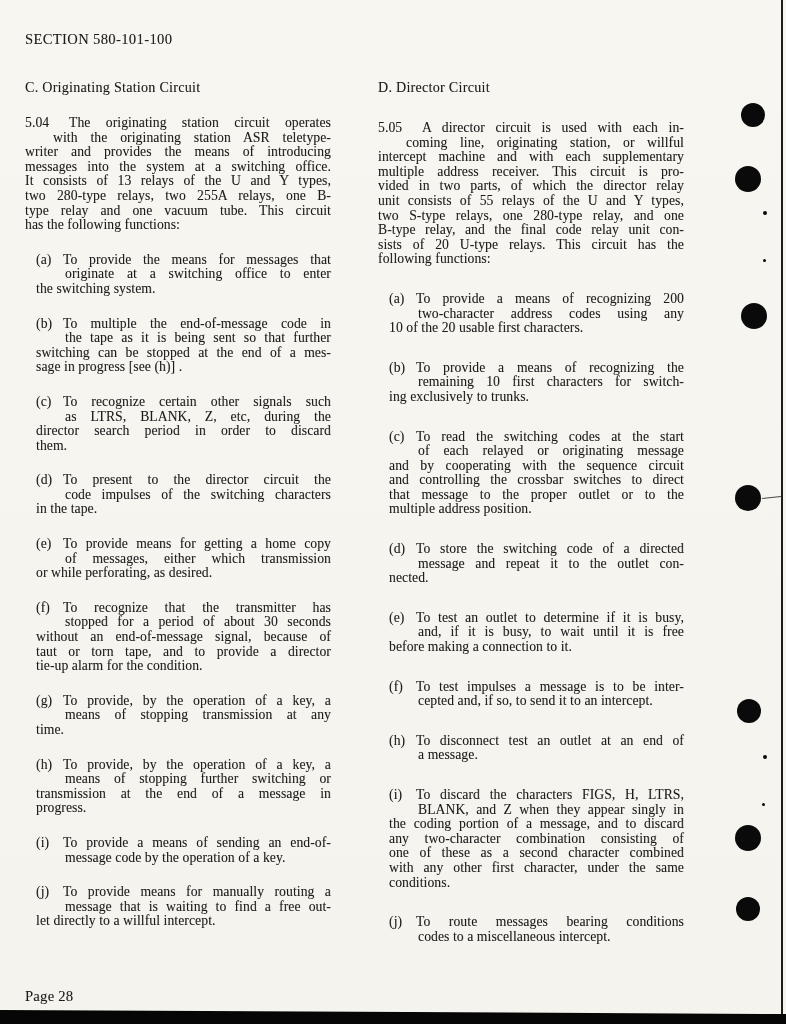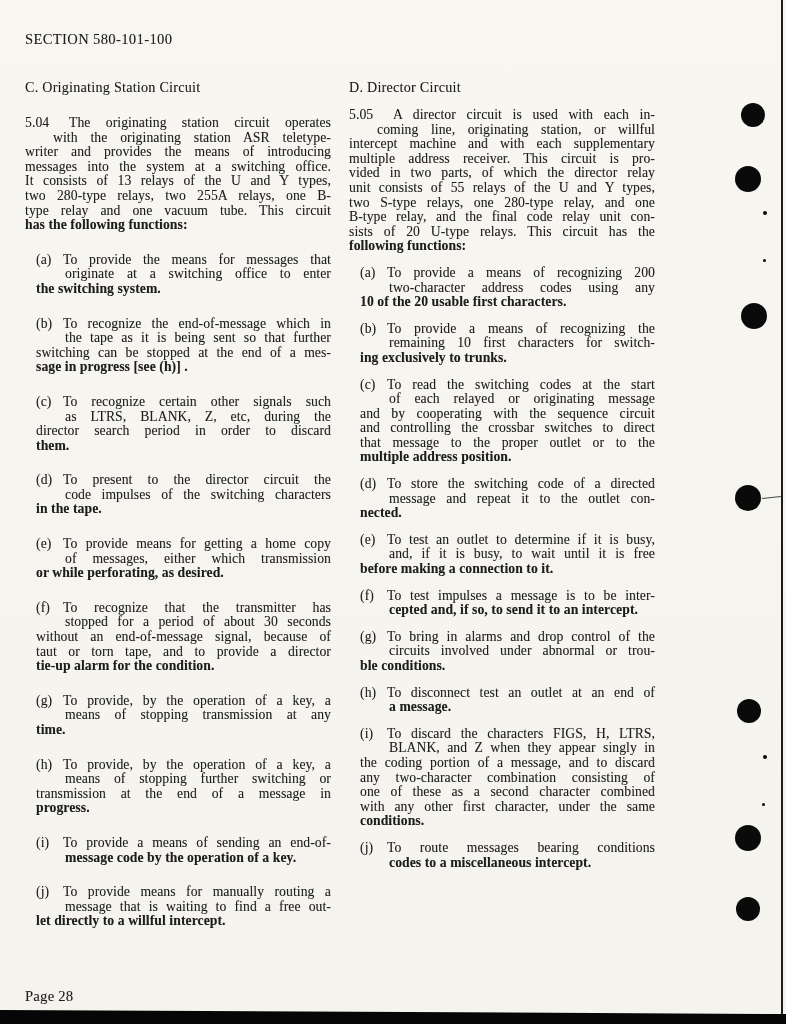--- a/index.html
+++ b/index.html
@@ -17,36 +17,36 @@
     font-size:14.5px; letter-spacing:0.4px;
     text-shadow:0.3px 0.3px 0 rgba(25,25,25,0.3);
   }
   #page-footer {
     position:absolute; left:25px; top:988px;
     font-size:14.5px; letter-spacing:0.3px;
     text-shadow:0.3px 0.3px 0 rgba(25,25,25,0.3);
   }
   .columns {
     position:absolute; left:25px; top:80px;
-    display:flex; gap:18px;
+    display:flex; gap:47px;
   }
   .col { width:306px; }
   .heading {
     font-size:14px; letter-spacing:0.3px; white-space:nowrap;
     text-shadow:0.3px 0.3px 0 rgba(25,25,25,0.3);
   }
   .block {
     margin-top:20px;
     font-size:13.6px; line-height:14.6px; letter-spacing:0.1px;
     text-shadow:0.3px 0.3px 0 rgba(25,25,25,0.28);
   }
-  .col-right .block { margin-top:12px; }
+  .col-right .block { margin-top:25px; }
   .block.item { padding-left:11px; }
   .ln { text-align:justify; text-align-last:justify; }
-  .ln.last { text-align-last:left;font-weight:bold; }
+  .ln.last { text-align-last:left; }
   .para .ln.hang { padding-left:28px; }
   .item .ln.hang { padding-left:29px; }
   .lbl { display:inline-block; }
   .para .lbl { width:44px; }
   .item .lbl { width:27px; }
   .hole { position:absolute; border-radius:50%; background:var(--artifact, #0a0a0a); }
   #edge-line {
     position:absolute; top:0; bottom:8px; left:781px; width:2px;
     background:#1d1d1d;
   }
@@ -79,21 +79,21 @@
             <div class="ln">two 280-type relays, two 255A relays, one B-</div>
             <div class="ln">type relay and one vacuum tube. This circuit</div>
             <div class="ln last">has the following functions:</div>
           </div>
           <div class="block item">
             <div class="ln"><span class="lbl">(a)</span><span class="txt">To provide the means for messages that</span></div>
             <div class="ln hang">originate at a switching office to enter</div>
             <div class="ln last">the switching system.</div>
           </div>
           <div class="block item">
-            <div class="ln"><span class="lbl">(b)</span><span class="txt">To recognize the end-of-message which in</span></div>
+            <div class="ln"><span class="lbl">(b)</span><span class="txt">To multiple the end-of-message code in</span></div>
             <div class="ln hang">the tape as it is being sent so that further</div>
             <div class="ln">switching can be stopped at the end of a mes-</div>
             <div class="ln last">sage in progress [see (h)] .</div>
           </div>
           <div class="block item">
             <div class="ln"><span class="lbl">(c)</span><span class="txt">To recognize certain other signals such</span></div>
             <div class="ln hang">as LTRS, BLANK, Z, etc, during the</div>
             <div class="ln">director search period in order to discard</div>
             <div class="ln last">them.</div>
           </div>
@@ -177,25 +177,20 @@
           <div class="block item">
             <div class="ln"><span class="lbl">(e)</span><span class="txt">To test an outlet to determine if it is busy,</span></div>
             <div class="ln hang">and, if it is busy, to wait until it is free</div>
             <div class="ln last">before making a connection to it.</div>
           </div>
           <div class="block item">
             <div class="ln"><span class="lbl">(f)</span><span class="txt">To test impulses a message is to be inter-</span></div>
             <div class="ln hang last">cepted and, if so, to send it to an intercept.</div>
           </div>
           <div class="block item">
-            <div class="ln"><span class="lbl">(g)</span><span class="txt">To bring in alarms and drop control of the</span></div>
-            <div class="ln hang">circuits involved under abnormal or trou-</div>
-            <div class="ln last">ble conditions.</div>
-          </div>
-          <div class="block item">
             <div class="ln"><span class="lbl">(h)</span><span class="txt">To disconnect test an outlet at an end of</span></div>
             <div class="ln hang last">a message.</div>
           </div>
           <div class="block item">
             <div class="ln"><span class="lbl">(i)</span><span class="txt">To discard the characters FIGS, H, LTRS,</span></div>
             <div class="ln hang">BLANK, and Z when they appear singly in</div>
             <div class="ln">the coding portion of a message, and to discard</div>
             <div class="ln">any two-character combination consisting of</div>
             <div class="ln">one of these as a second character combined</div>
             <div class="ln">with any other first character, under the same</div>

